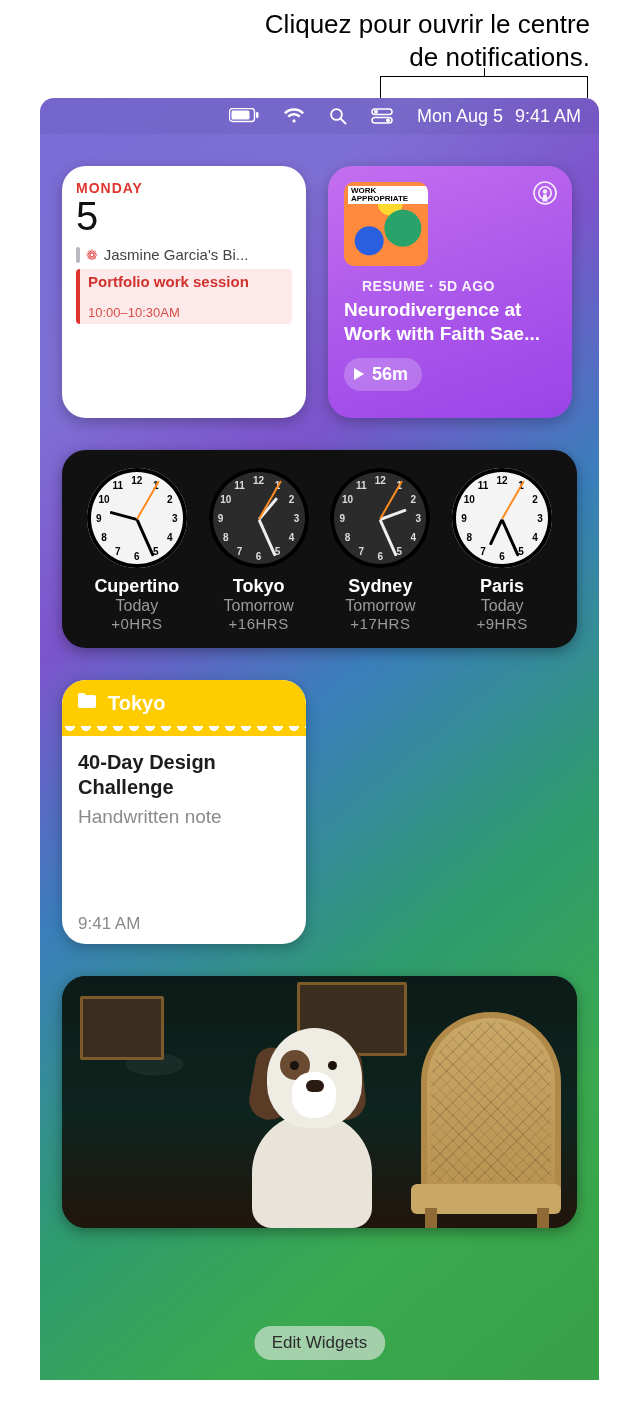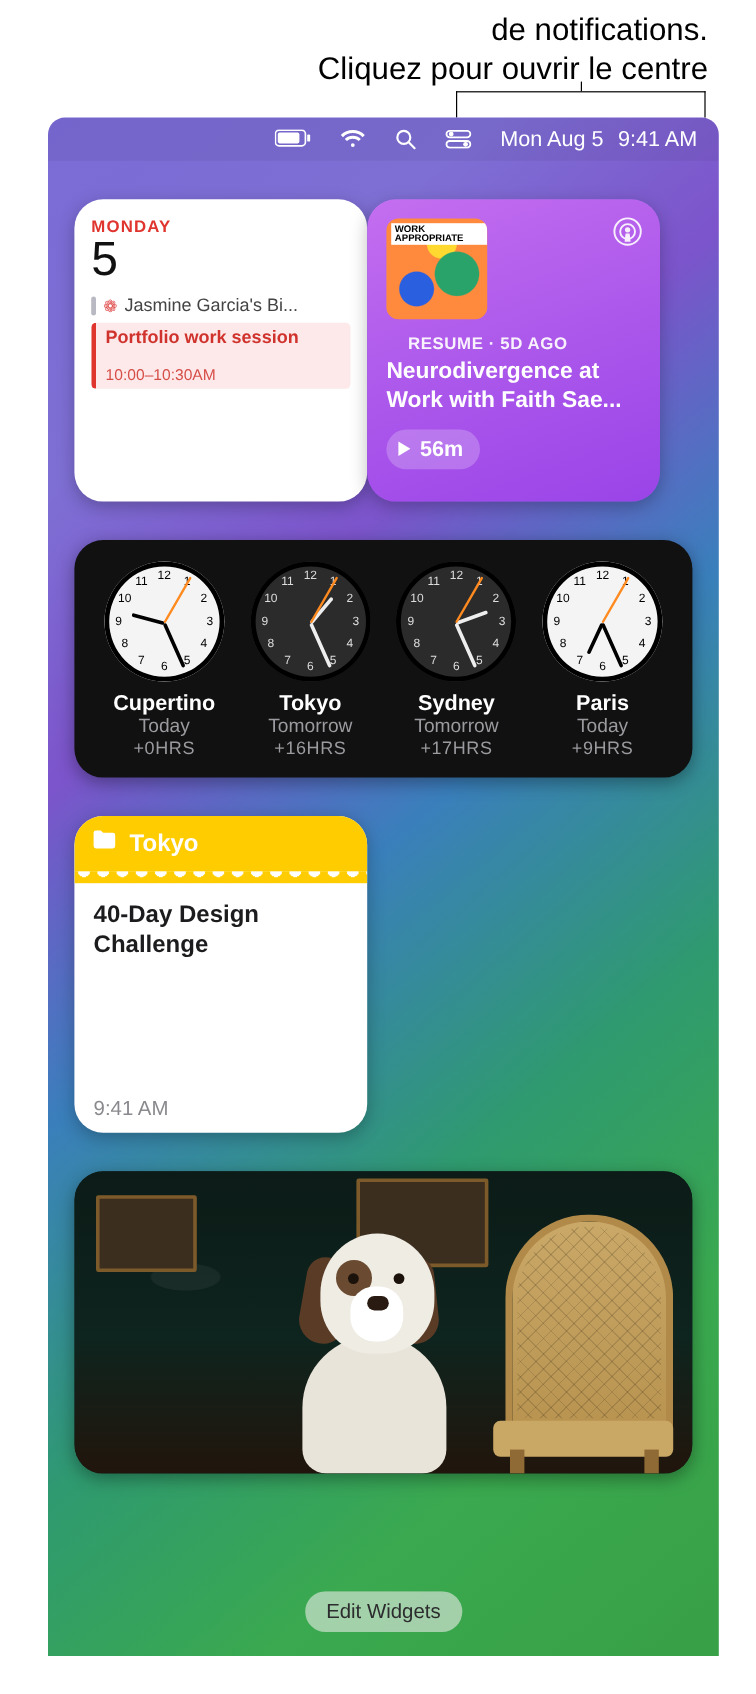--- a/index.html
+++ b/index.html
@@ -63,21 +63,21 @@
   .menubar .datetime { display:flex; gap:12px; font-weight:500;}
   .widgets {
     position: absolute;
     top: 68px;
     left: 22px;
     right: 22px;
     display: flex;
     flex-direction: column;
     gap: 32px;
   }
-  .row { display:flex; }
+  .row { display:flex; gap:22px; }
   
   .calendar-widget {
     width: 244px;
     height: 252px;
     background: #fff;
     border-radius: 24px;
     padding: 14px 14px 10px 14px;
     box-shadow: 0 4px 14px rgba(0,0,0,0.25);
   }
   .cal-day-label { color:#e0352f; font-size:14px; font-weight:700; letter-spacing:1px;}
@@ -159,21 +159,21 @@
   }
   .clock-face.dark { background:#2b2b2b; box-shadow: inset 0 0 0 4px #000;}
   .hand { position:absolute; left:50%; top:50%; transform-origin:left center; height:3px; border-radius:2px;}
   .hand.hour { width:28px; background:#000;}
   .hand.min  { width:40px; background:#000;}
   .hand.sec  { width:44px; height:2px; background:#ff8a1f;}
   .clock-face.dark .hand.hour, .clock-face.dark .hand.min { background:#eee;}
   .clock-city { color:#fff; font-size:18px; font-weight:600;}
   .clock-day  { color:#9a9a9f; font-size:16px;}
   .clock-off  { color:#9a9a9f; font-size:15px; letter-spacing:.5px;}
-  .clock-face .num { position:absolute; font-size:10px; font-weight:400; color:#000; transform:translate(-50%,-50%);}
+  .clock-face .num { position:absolute; font-size:10px; font-weight:700; color:#000; transform:translate(-50%,-50%);}
   .clock-face.dark .num { color:#ddd;}
   
   .notes-widget {
     width:244px; height:264px;
     border-radius:24px; overflow:hidden;
     box-shadow: 0 4px 14px rgba(0,0,0,0.25);
     background:#fff;
     display:flex; flex-direction:column;
   }
   .notes-header {
@@ -256,22 +256,22 @@
     backdrop-filter: blur(4px);
     padding:7px 18px;
     border-radius:18px;
     font-size:17px; color:#2c2c2e;text-align:center;
   }
 </style>
 </head>
 <body>
 
 <div class="caption-area">
+  <p>Cliquez pour ouvrir le centre</p>
   <p>de notifications.</p>
-  <p>Cliquez pour ouvrir le centre</p>
 </div>
 <div class="pointer-stem"></div>
 <div class="pointer-line"></div>
 
 <div class="screen">
 
   <div class="menubar">
     <span class="icon">
       <svg width="30" height="16" viewBox="0 0 30 16">
           <rect x="0.5" y="0.5" width="25" height="13" rx="3" fill="none" stroke="#fff" stroke-width="1.4"></rect>
@@ -441,20 +441,21 @@
           <span>
             <svg width="22" height="18" viewBox="0 0 22 18">
                 <path d="M2 3a2 2 0 012-2h4l2 2h8a2 2 0 012 2v9a2 2 0 01-2 2H4a2 2 0 01-2-2V3z" fill="#fff"></path>
               </svg>
           </span>
           <span>Tokyo</span>
         </div>
         <div class="notes-tear"></div>
         <div class="notes-body">
           <div class="notes-title">40-Day Design Challenge</div>
+          <div class="notes-sub">Handwritten note</div>
           <div class="notes-time">9:41 AM</div>
         </div>
       </div>
     </div>
 
     <div class="photo-widget">
       <div class="photo-bg"></div>
       <div class="photo-frame"></div>
       <div class="photo-frame r"></div>
       <div class="chair">

